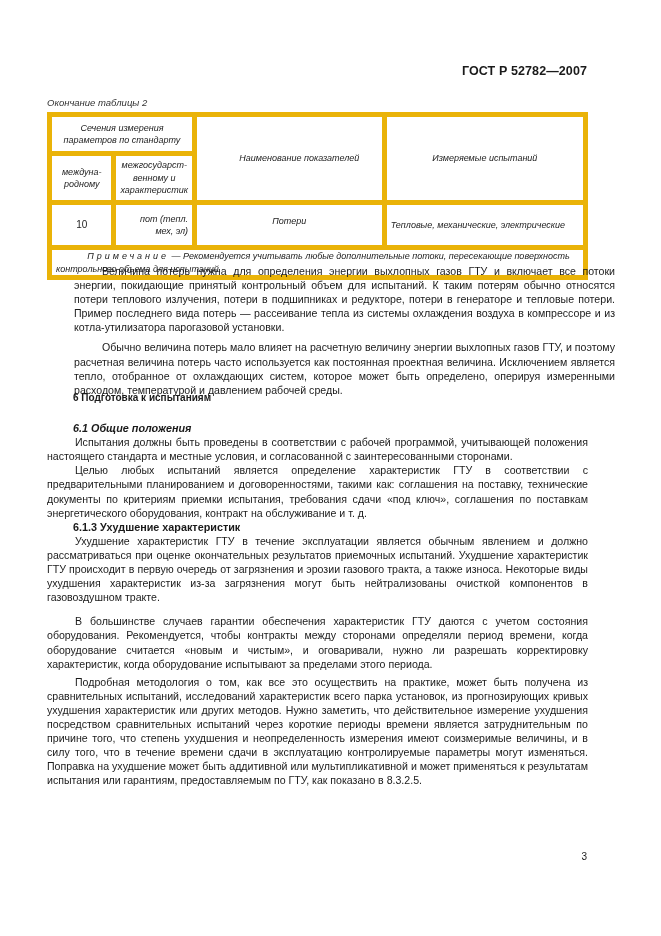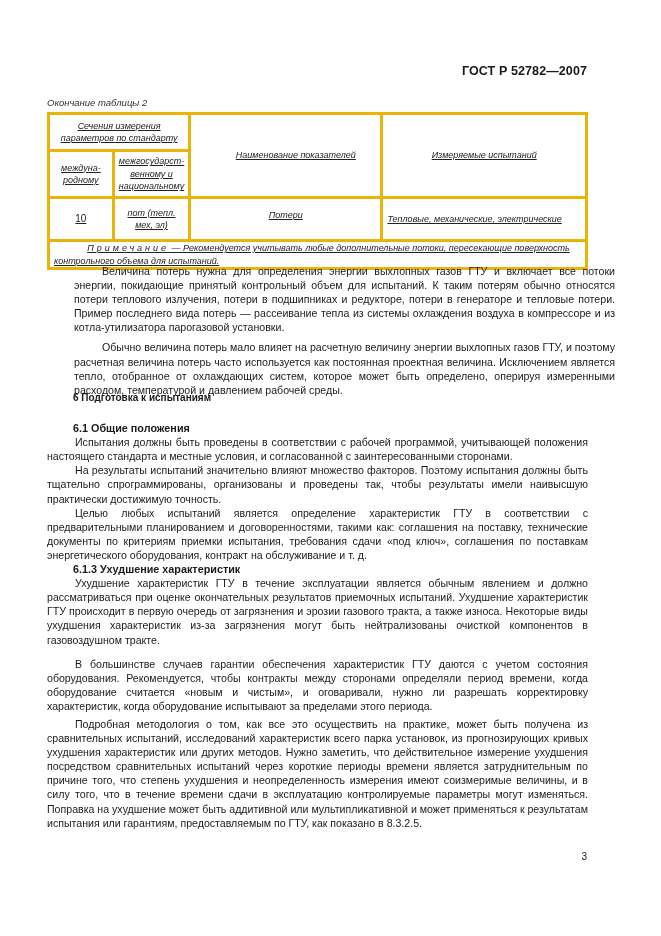--- a/index.html
+++ b/index.html
@@ -2,21 +2,21 @@
 <html><head>
 <meta charset="utf-8">
 <style>
   html, body { margin:0; padding:0; background:#ffffff; }
   body { width:661px; height:936px; position:relative; overflow:hidden;
          font-family:"Liberation Sans", sans-serif; color:#1a1a1a; }
   .hdr { position:absolute; top:64px; right:74px; font-weight:bold; font-size:12.5px; letter-spacing:0.1px; }
   .caption { position:absolute; top:97px; left:47px; font-style:italic; font-size:9.5px; color:#333; }
   table.t { position:absolute; top:112px; left:47px; width:541px; border-collapse:collapse;
             font-style:italic; font-size:9px; color:#222; }
-  table.t td { border:3px solid #eab308; padding:0 4px; vertical-align:middle; text-align:center; line-height:12.5px;text-decoration:underline; }
+  table.t td { border:5px solid #eab308; padding:0 4px; vertical-align:middle; text-align:center; line-height:12.5px; }
   .r1 td { height:34px; }
   .r2 td { height:44px; }
   .r2 td, .r1 td.span { border-bottom:2px solid #111; }
   .r3 td { height:30px; }
   td.num { font-style:normal; font-size:10px; }
   td.just { text-align:justify; text-align-last:justify; }
   td.left { text-align:left; padding-left:22px; }
   td.right2 { text-align:left; }
   .note td { text-align:justify; padding:2px 5px 2px 5px; height:24px; line-height:12px; }
   .note .prim { letter-spacing:3px; }
@@ -41,46 +41,45 @@
       <col style="width:207px">
   </colgroup>
   <tbody>
       <tr class="r1">
     <td colspan="2">Сечения измерения параметров по стандарту</td>
     <td rowspan="2" class="span" style="border-bottom:2px solid #111;padding-left:24px;">Наименование показателей</td>
     <td rowspan="2" class="span" style="border-bottom:2px solid #111;">Измеряемые испытаний</td>
   </tr>
   <tr class="r2">
     <td>междуна-родному</td>
-    <td>межгосударст-венному и национальному</td>
+    <td>межгосударст-венному и характеристик</td>
   </tr>
   <tr class="r3">
     <td class="num">10</td>
-    <td class="just" style="text-align:center;text-align-last:auto;">пот (тепл. мех, эл)</td>
+    <td class="just" style="text-align:right;text-align-last:auto;">пот (тепл. мех, эл)</td>
     <td class="left" style="vertical-align:top;padding-top:10px;margin-left:20px;">Потери</td>
     <td class="just right2" style="text-align-last:left;">Тепловые, механические, электрические</td>
   </tr>
   <tr class="note">
     <td colspan="4" style="text-align-last:left;">
       <span class="prim" style="padding-left:22px;">Примечание</span><span> — Рекомендуется учитывать любые дополнительные потоки, пересекающие поверхность контрольного объема для испытаний.</span>
     </td>
   </tr>
 </tbody>
   </table>
 
 <div class="body" style="top:264px;margin-left:27px;">
   <p>Величина потерь нужна для определения энергии выхлопных газов ГТУ и включает все потоки энергии, покидающие принятый контрольный объем для испытаний. К таким потерям обычно относятся потери теплового излучения, потери в подшипниках и редукторе, потери в генераторе и тепловые потери. Пример последнего вида потерь — рассеивание тепла из системы охлаждения воздуха в компрессоре и из котла-утилизатора парогазовой установки.</p>
   <p style="margin-top:6px;">Обычно величина потерь мало влияет на расчетную величину энергии выхлопных газов ГТУ, и поэтому расчетная величина потерь часто используется как постоянная проектная величина. Исключением является тепло, отобранное от охлаждающих систем, которое может быть определено, оперируя измеренными расходом, температурой и давлением рабочей среды.</p>
 </div>
 
 <div class="body" style="top:391px;">
   <h1 class="h1">6  Подготовка к испытаниям</h1>
-  <h2 class="h2" style="margin-top:16px;">6.1  Общие положения</h2>
+  <h2 class="h2" style="margin-top:16px;font-style:italic;">6.1  Общие положения</h2>
   <p>Испытания должны быть проведены в соответствии с рабочей программой, учитывающей положения настоящего стандарта и местные условия, и согласованной с заинтересованными сторонами.</p>
-  <p>На результаты испытаний значительно влияют множество факторов. Поэтому испытания должны быть тщательно спрограммированы, организованы и проведены так, чтобы результаты имели наивысшую практически достижимую точность.</p>
   <p>Целью любых испытаний является определение характеристик ГТУ в соответствии с предварительными планированием и договоренностями, такими как: соглашения на поставку, технические документы по критериям приемки испытания, требования сдачи «под ключ», соглашения по поставкам энергетического оборудования, контракт на обслуживание и т. д.</p>
   <h2 class="h2">6.1.3  Ухудшение характеристик</h2>
   <p>Ухудшение характеристик ГТУ в течение эксплуатации является обычным явлением и должно рассматриваться при оценке окончательных результатов приемочных испытаний. Ухудшение характеристик ГТУ происходит в первую очередь от загрязнения и эрозии газового тракта, а также износа. Некоторые виды ухудшения характеристик из-за загрязнения могут быть нейтрализованы очисткой компонентов в газовоздушном тракте.</p>
   <p style="margin-top:10px;">В большинстве случаев гарантии обеспечения характеристик ГТУ даются с учетом состояния оборудования. Рекомендуется, чтобы контракты между сторонами определяли период времени, когда оборудование считается «новым и чистым», и оговаривали, нужно ли разрешать корректировку характеристик, когда оборудование испытывают за пределами этого периода.</p>
   <p style="margin-top:4px;">Подробная методология о том, как все это осуществить на практике, может быть получена из сравнительных испытаний, исследований характеристик всего парка установок, из прогнозирующих кривых ухудшения характеристик или других методов. Нужно заметить, что действительное измерение ухудшения посредством сравнительных испытаний через короткие периоды времени является затруднительным по причине того, что степень ухудшения и неопределенность измерения имеют соизмеримые величины, и в силу того, что в течение времени сдачи в эксплуатацию контролируемые параметры могут изменяться. Поправка на ухудшение может быть аддитивной или мультипликативной и может применяться к результатам испытания или гарантиям, предоставляемым по ГТУ, как показано в 8.3.2.5.</p>
 </div>
 
 <div class="pnum">3</div>
 
 </body></html>

